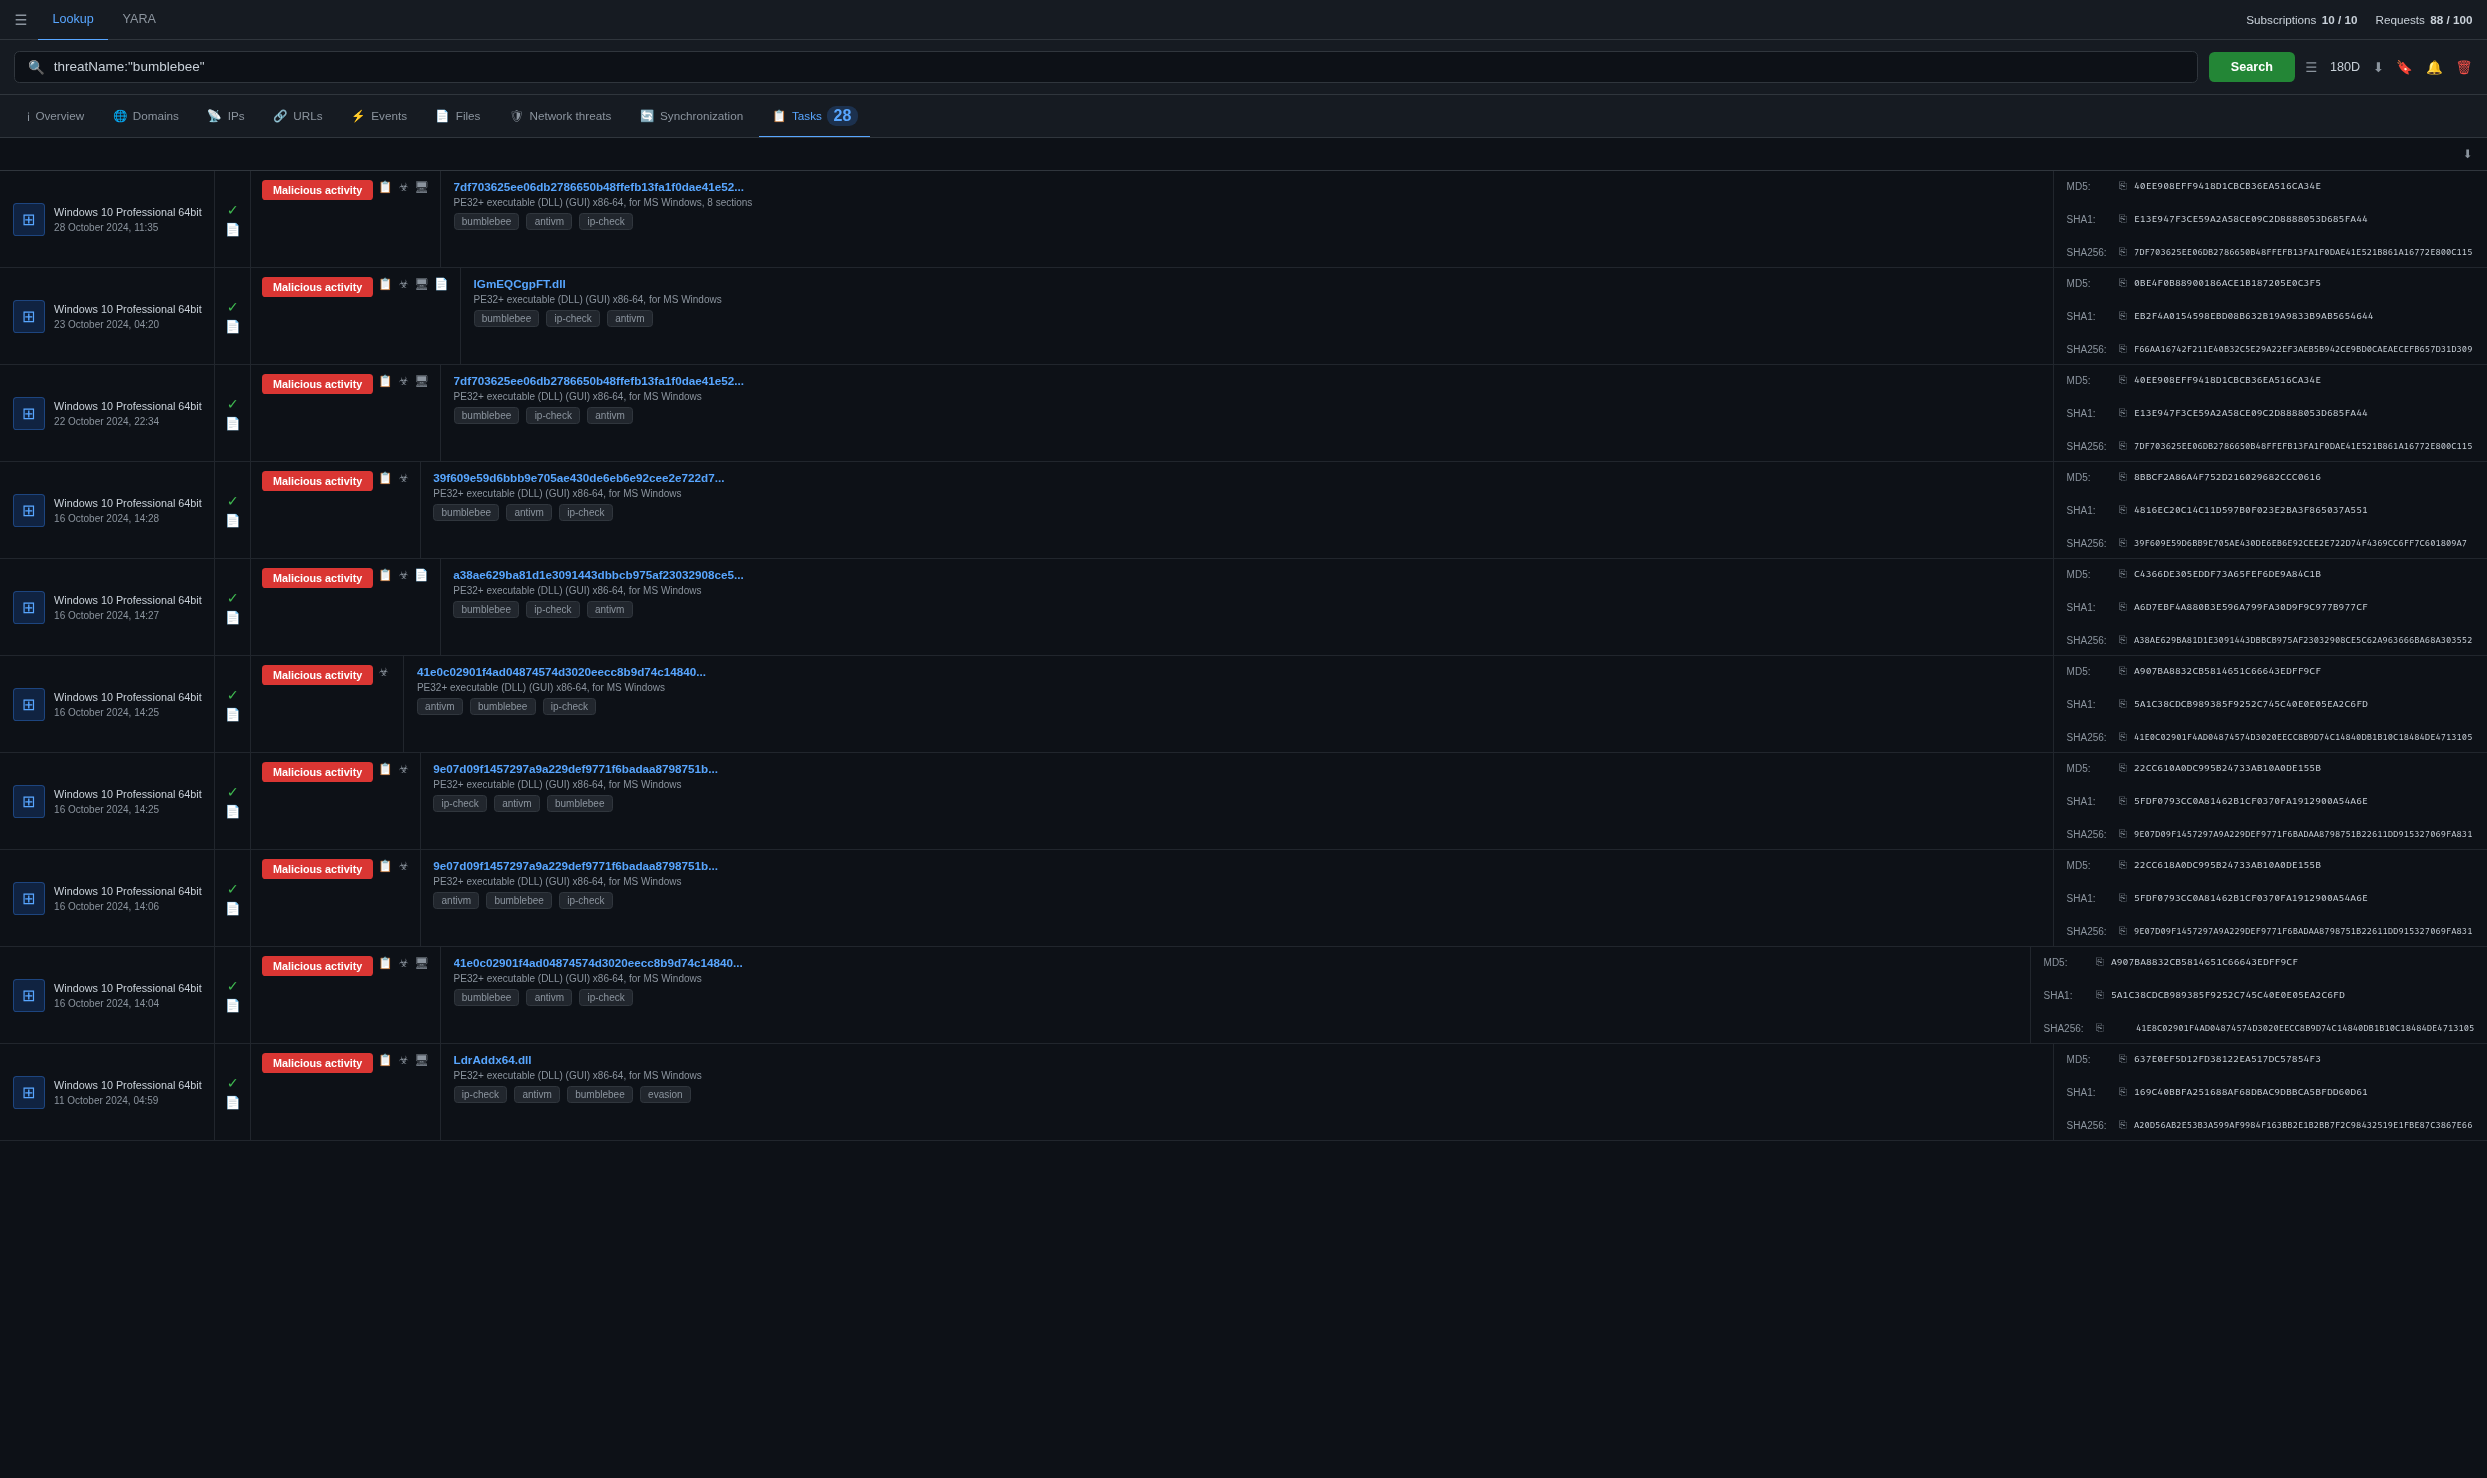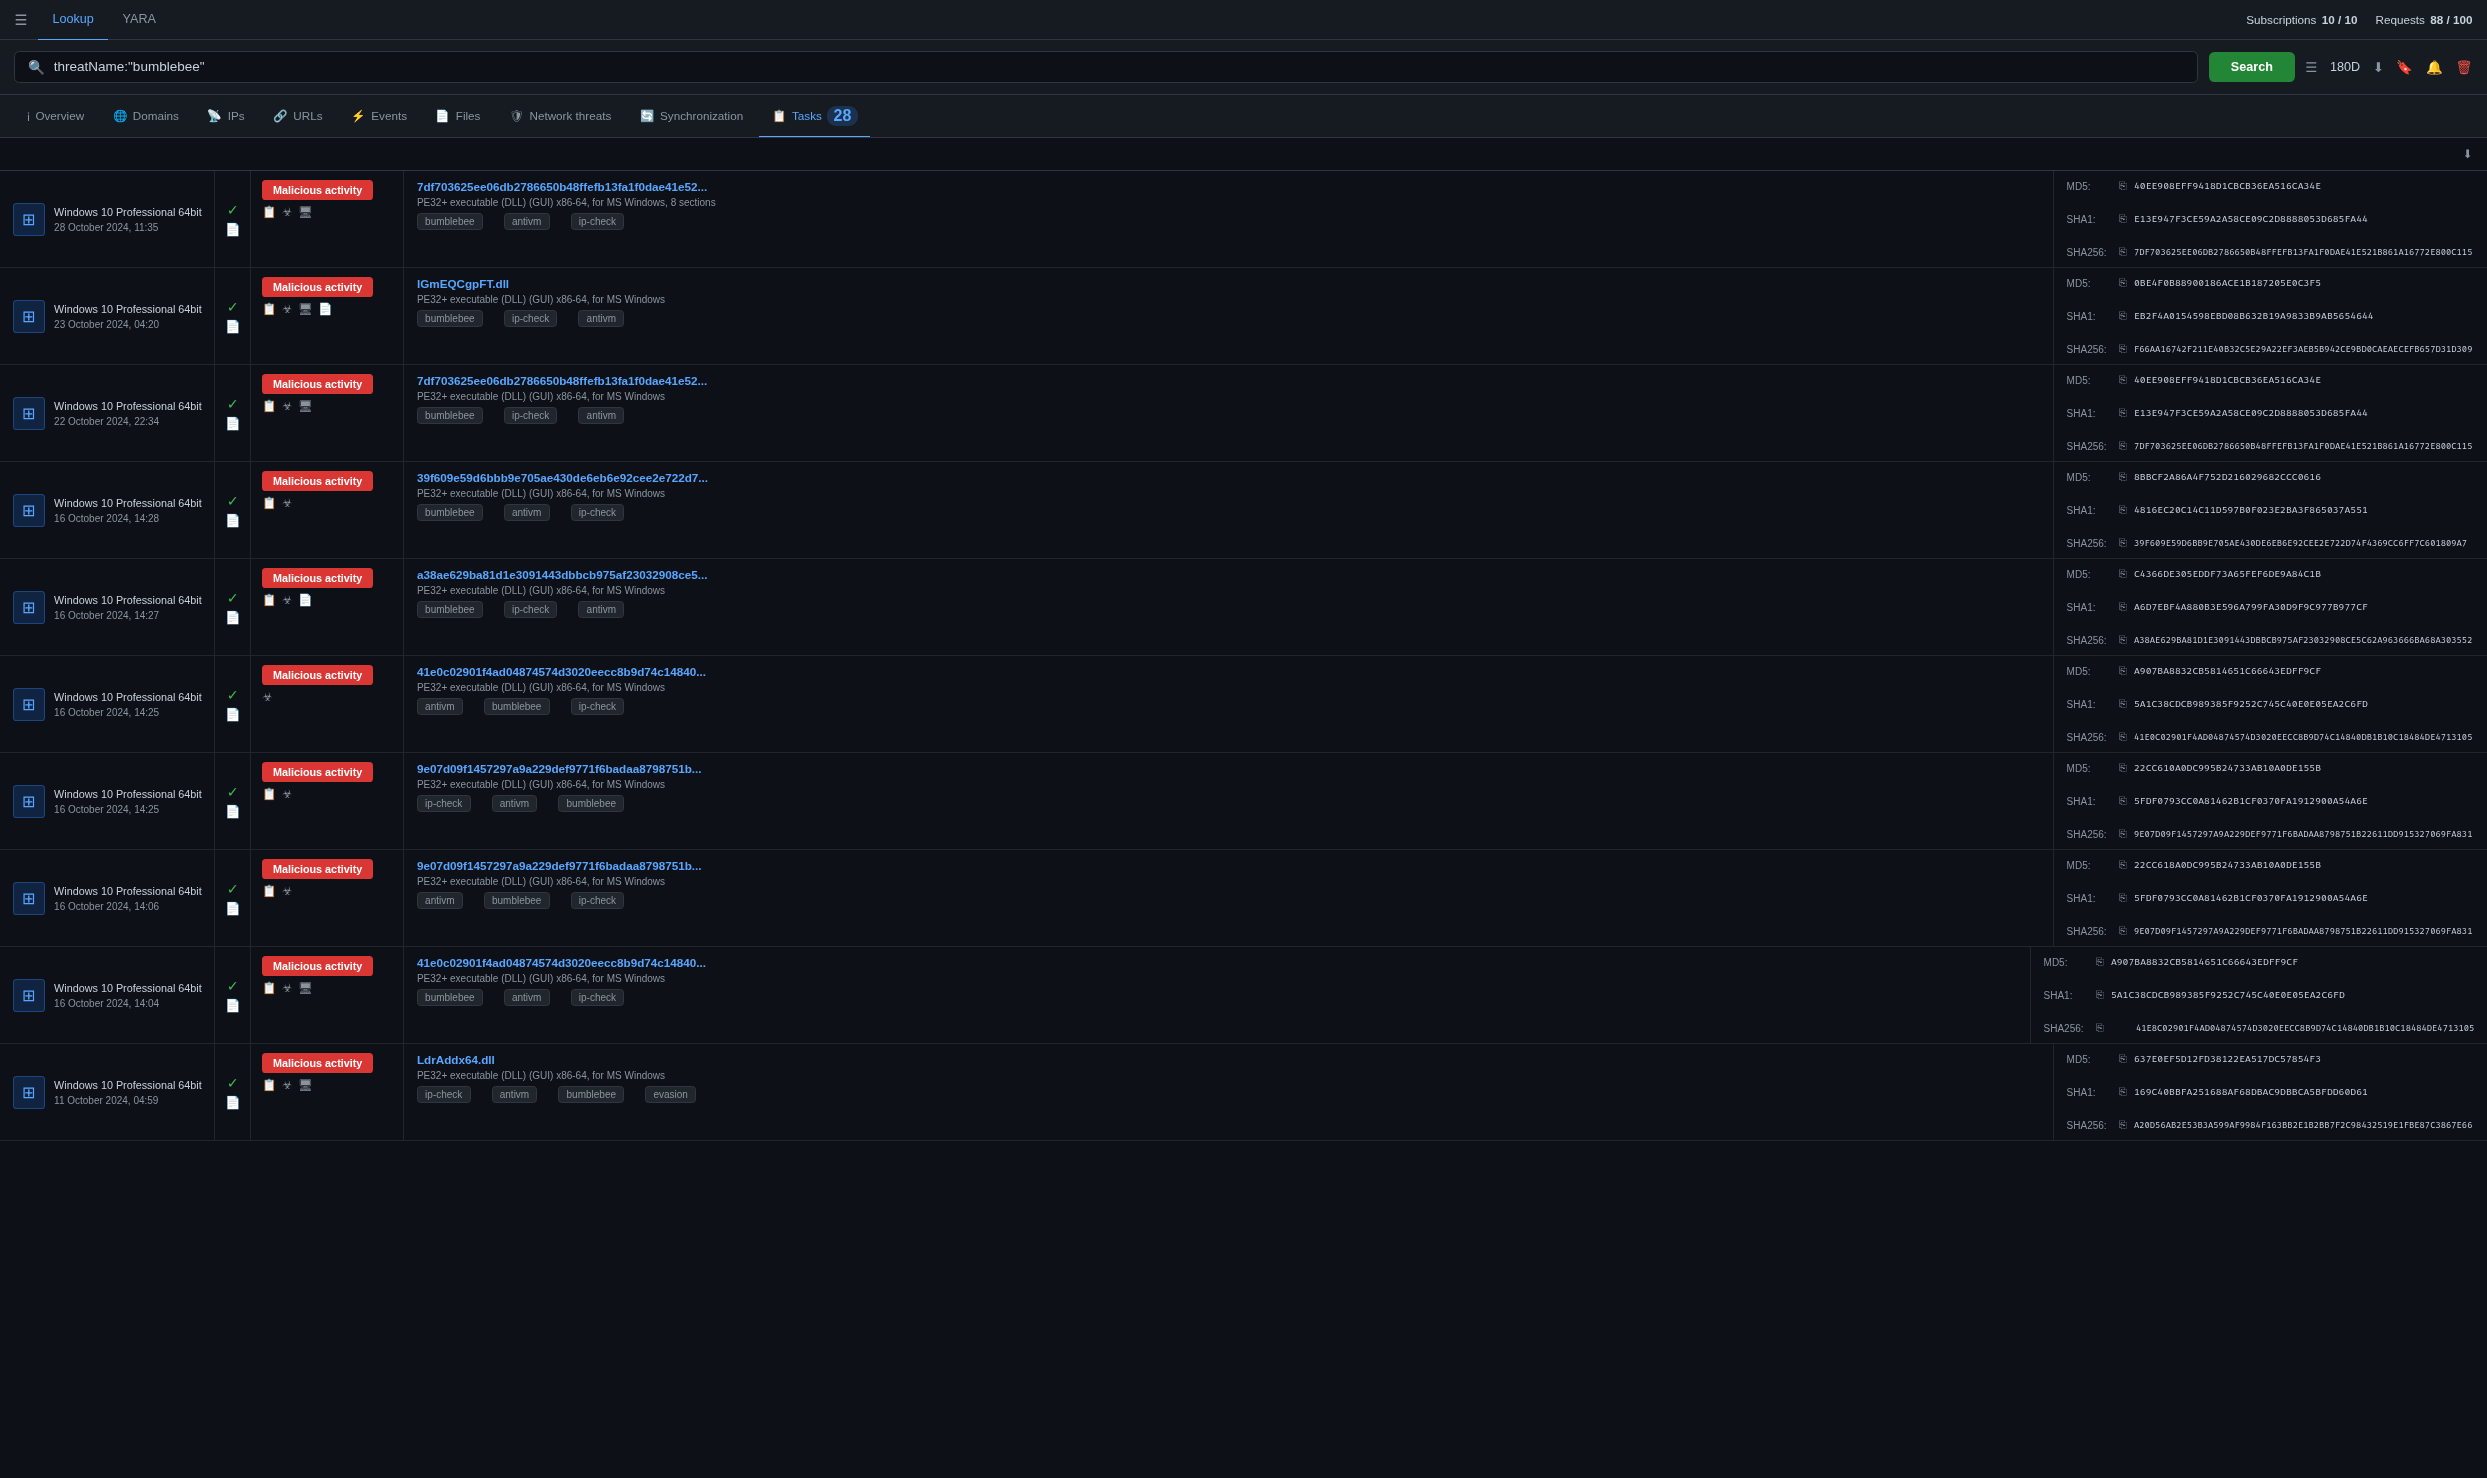--- a/index.html
+++ b/index.html
@@ -191,21 +191,21 @@
       padding: 7.2px 9px;
       gap: 3.6px;
       min-width: 36px;
       border-right: 0.9px solid #21262d;
     }
     .check-icon { color: #3fb950; font-size: 14.4px; }
     .file-icon { color: #8b949e; font-size: 12.6px; }
 
     .col-verdict {
       display: flex;
-      flex-direction: column;
+      flex-direction: row;
       align-items: flex-start;
       justify-content: flex-start;
       padding: 9px 10.8px;
       min-width: 153px;
       border-right: 0.9px solid #21262d;
       gap: 5.4px;
     }
     .verdict-badge {
       background: #da3633;
       color: #fff;
@@ -242,21 +242,21 @@
     }
     .file-desc {
       font-size: 10px;
       color: #8b949e;
       white-space: nowrap;
       overflow: hidden;
       text-overflow: ellipsis;
     }
     .file-tags {
       display: flex;
-      gap: 21px;
+      gap: 7px;
       flex-wrap: wrap;
       margin-top: 1.8px;
     }
     .file-tag {
       background: #21262d;
       border: 0.9px solid #30363d;
       border-radius: 3.6px;
       padding: 1.8px 7.2px;
       font-size: 10px;
       color: #8b949e;

